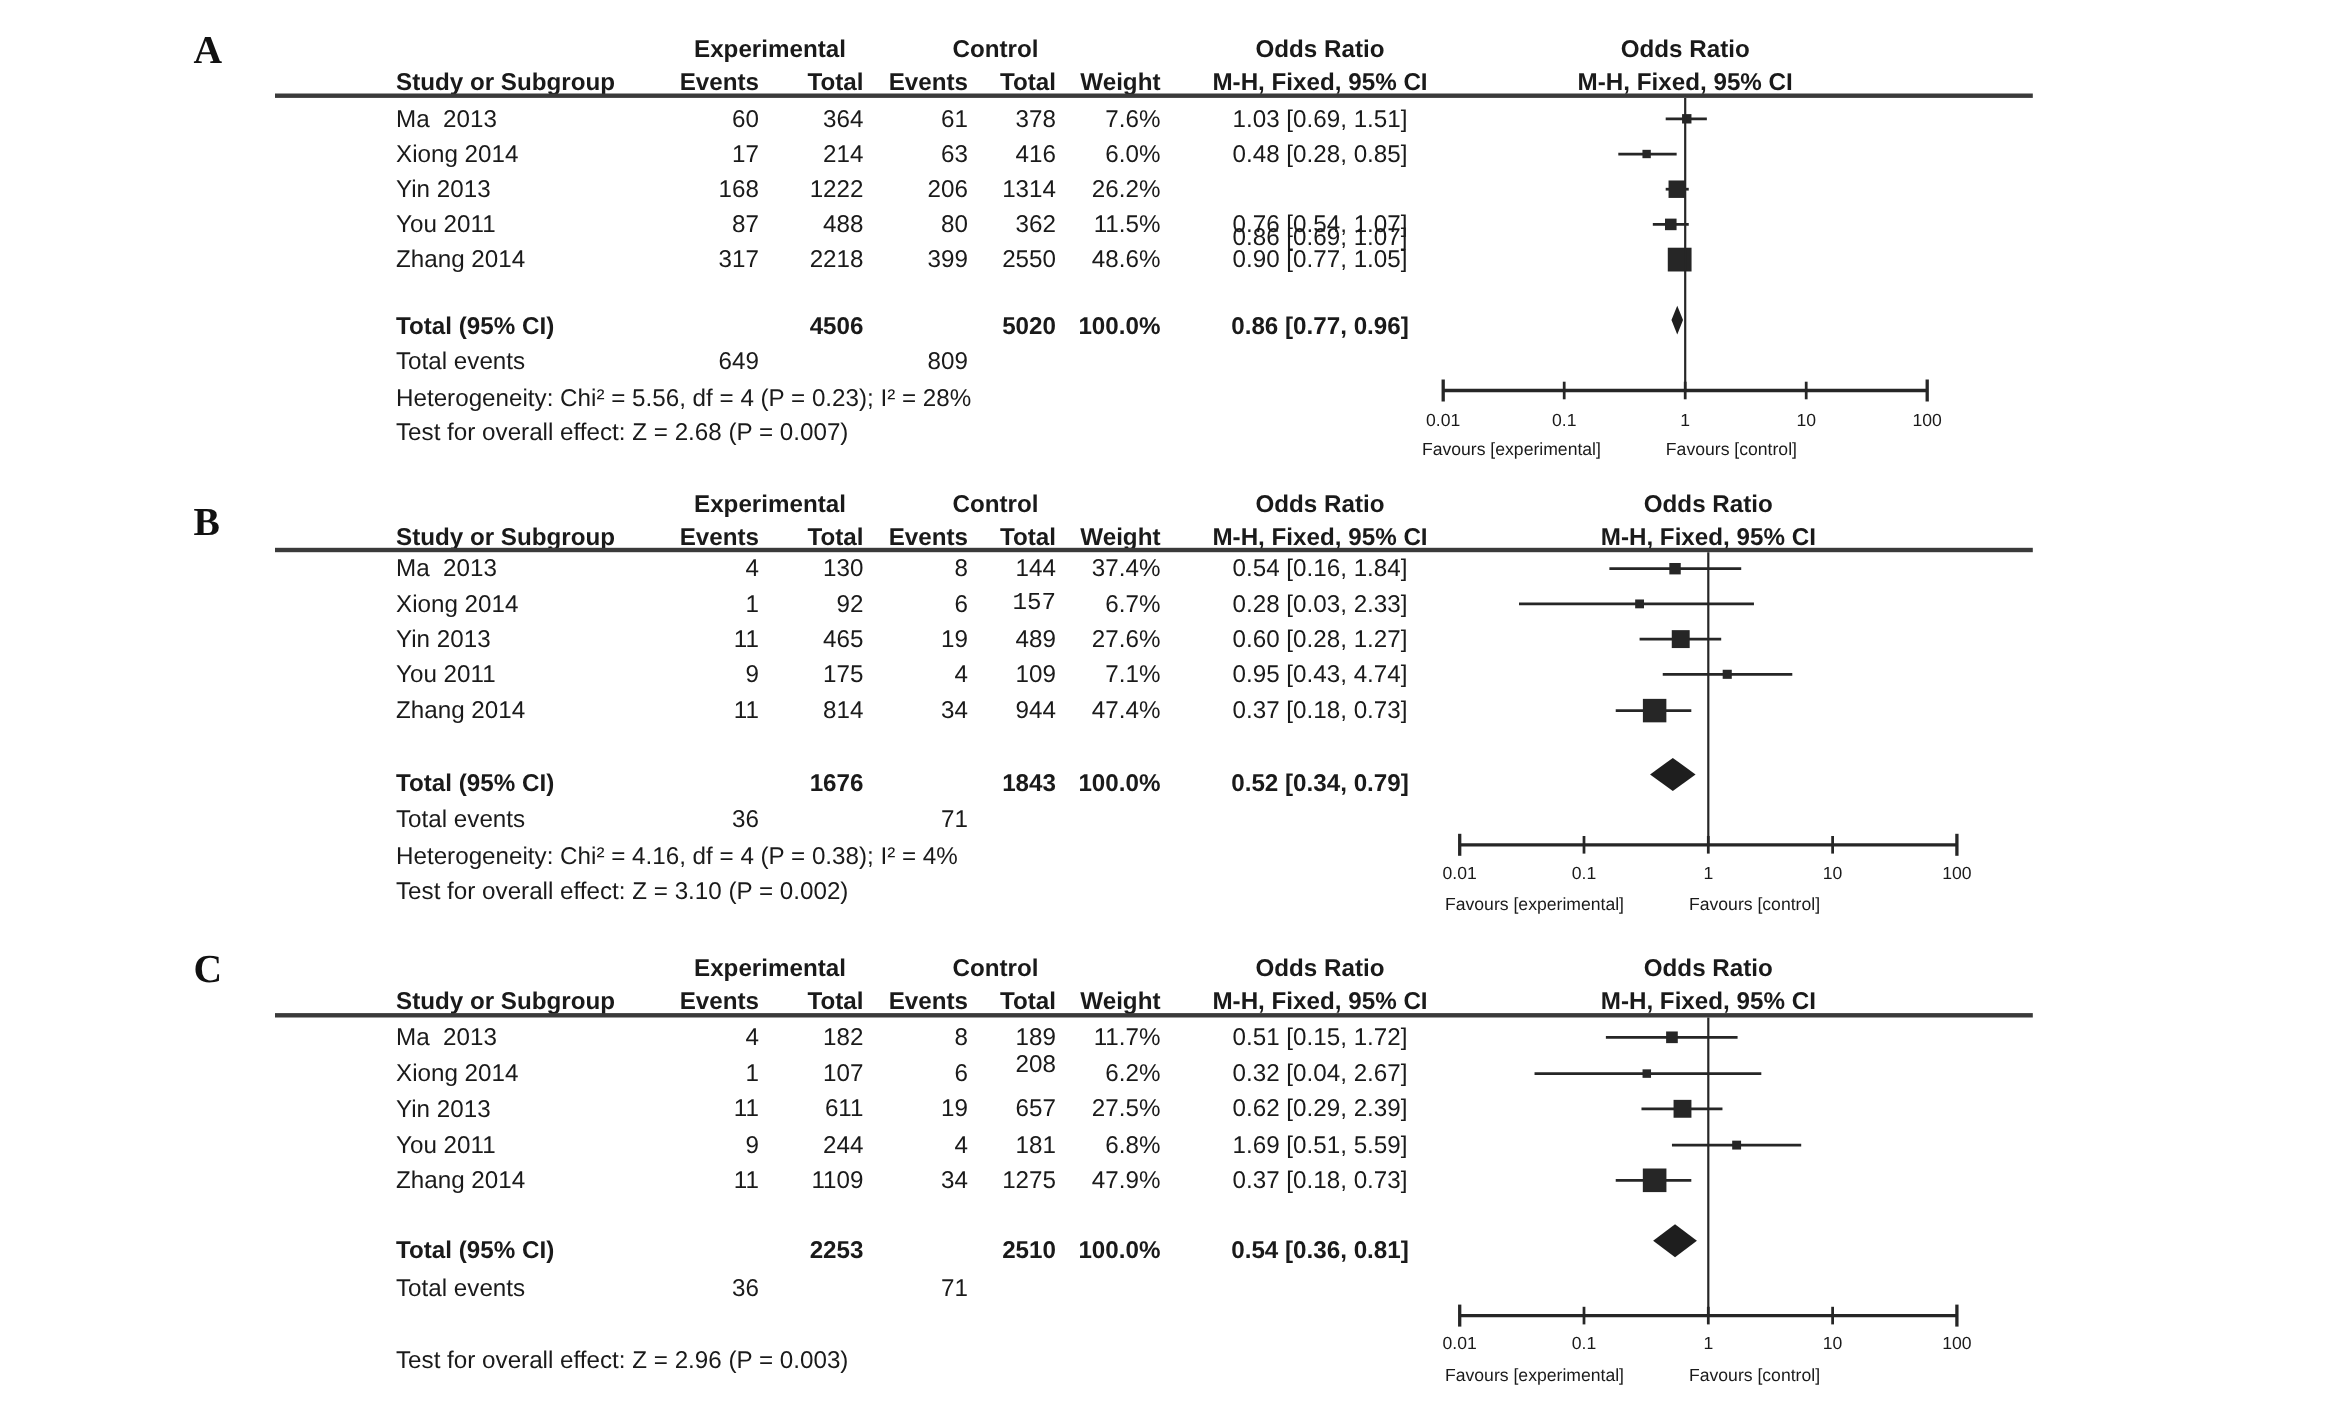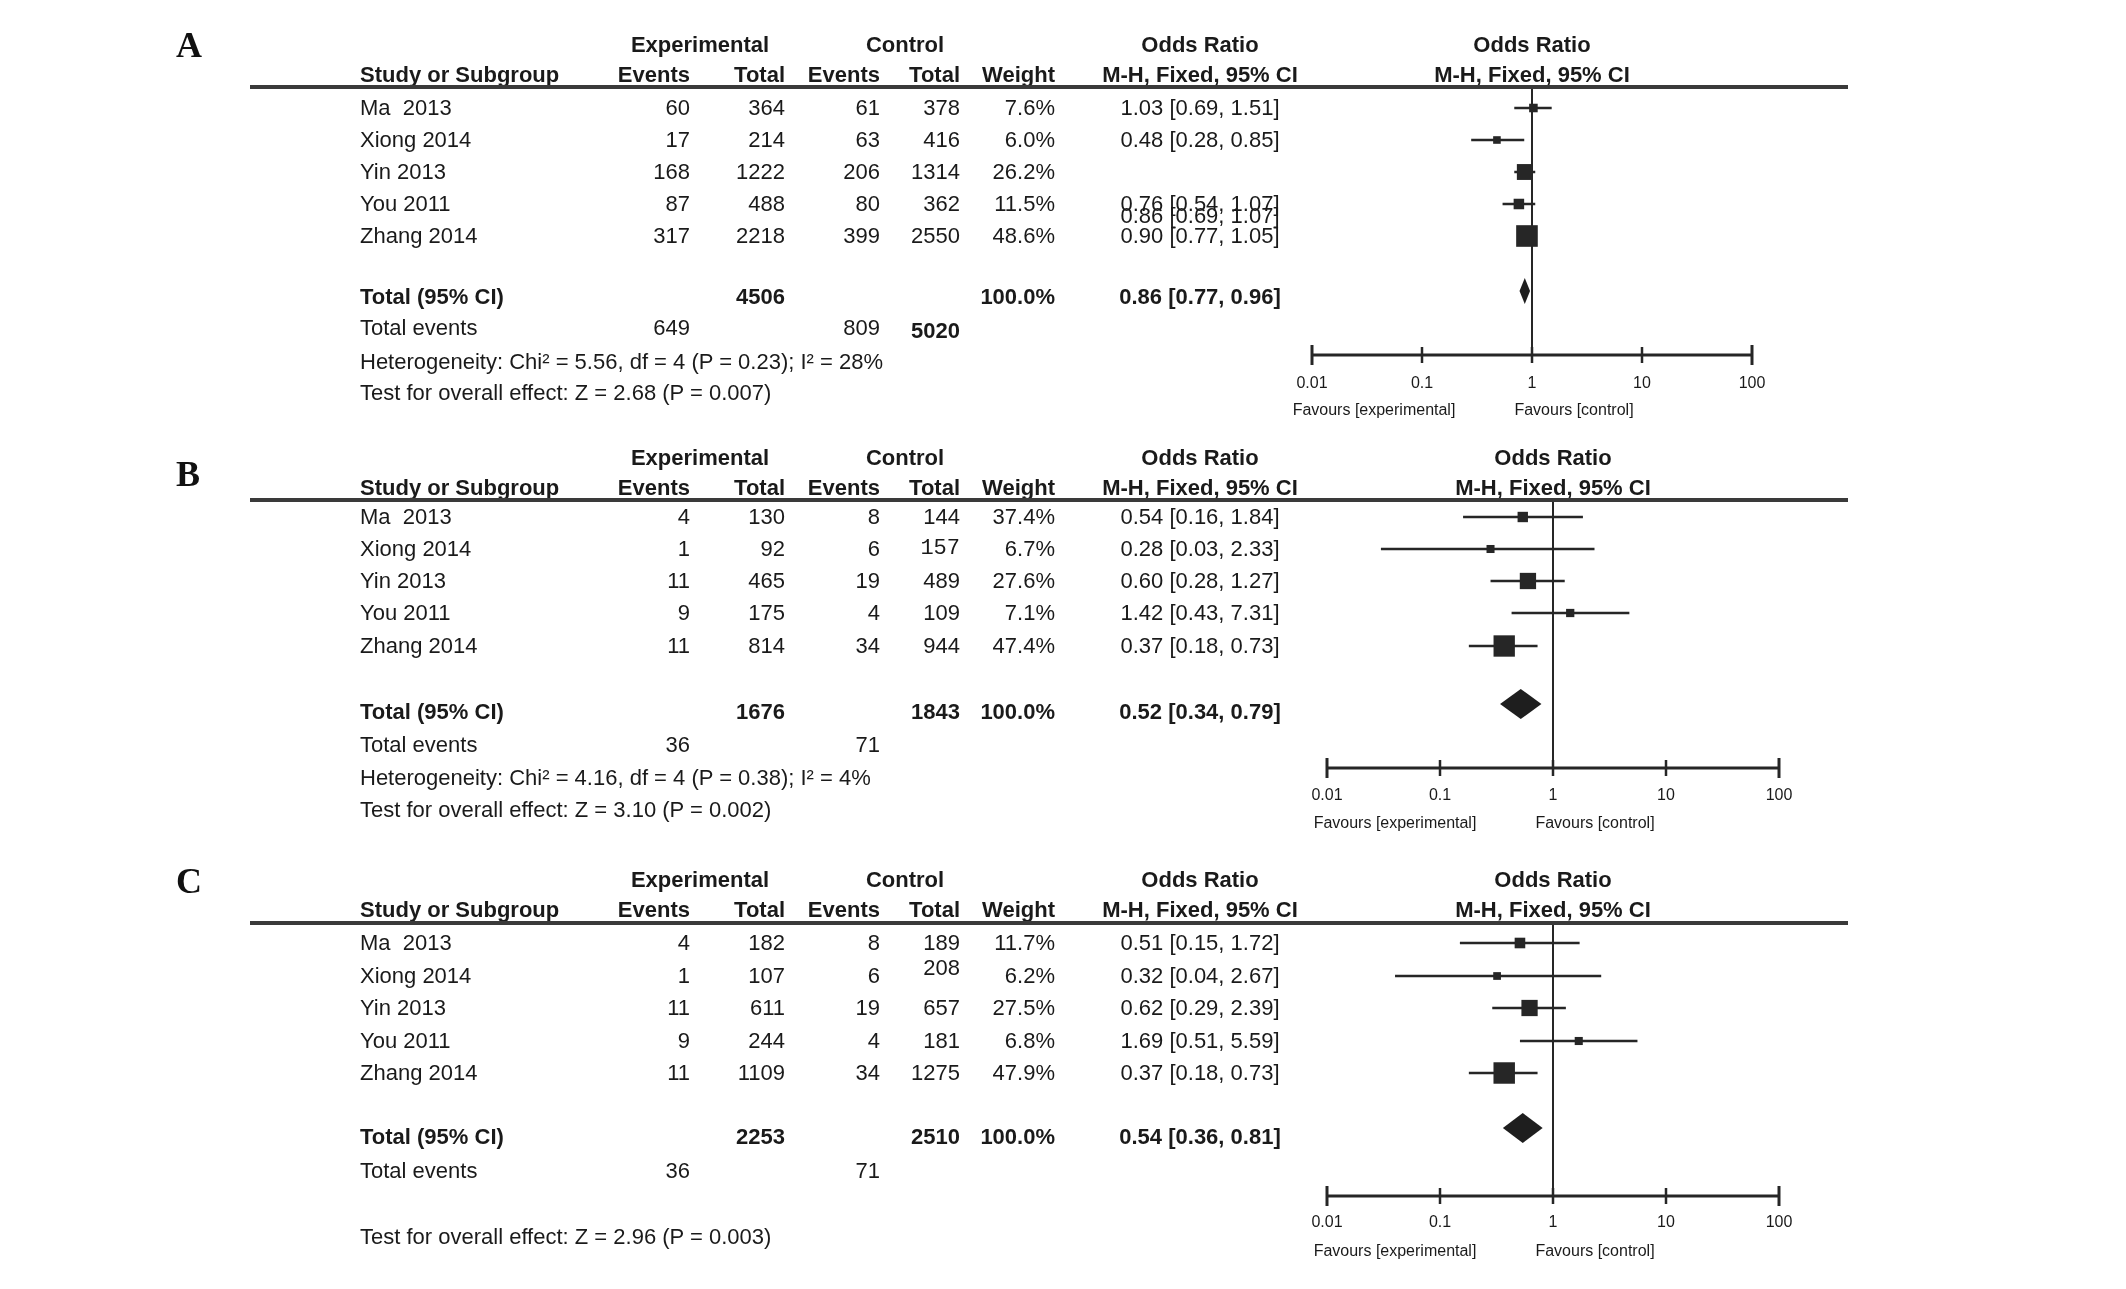--- a/index.html
+++ b/index.html
@@ -62,21 +62,21 @@
     <div class="t center" style="left: 1200px; top: 192px;">0.76 [0.54, 1.07]</div>
     <div class="t" style="left: 360px; top: 224px;">Zhang 2014</div>
     <div class="t right" style="left: 690px; top: 224px;">317</div>
     <div class="t right" style="left: 785px; top: 224px;">2218</div>
     <div class="t right" style="left: 880px; top: 224px;">399</div>
     <div class="t right" style="left: 960px; top: 224px;">2550</div>
     <div class="t right" style="left: 1055px; top: 224px;">48.6%</div>
     <div class="t center" style="left: 1200px; top: 224px;">0.90 [0.77, 1.05]</div>
     <div class="t b" style="left: 360px; top: 285px;">Total (95% CI)</div>
     <div class="t b right" style="left: 785px; top: 285px;">4506</div>
-    <div class="t b right" style="left: 960px; top: 285px; margin-top: 34px;">5020</div>
+    <div class="t b right" style="left: 960px; top: 285px;">5020</div>
     <div class="t b right" style="left: 1055px; top: 285px;">100.0%</div>
     <div class="t b center" style="left: 1200px; top: 285px;">0.86 [0.77, 0.96]</div>
     <div class="t" style="left: 360px; top: 316px;">Total events</div>
     <div class="t right" style="left: 690px; top: 316px;">649</div>
     <div class="t right" style="left: 880px; top: 316px;">809</div>
     <div class="t" style="left: 360px; top: 350px;">Heterogeneity: Chi² = 5.56, df = 4 (P = 0.23); I² = 28%</div>
     <div class="t" style="left: 360px; top: 381px;">Test for overall effect: Z = 2.68 (P = 0.007)</div>
     <div class="t sm center" style="left: 1312px; top: 371px;">0.01</div>
     <div class="t sm center" style="left: 1422px; top: 371px;">0.1</div>
     <div class="t sm center" style="left: 1532px; top: 371px;">1</div>
@@ -118,21 +118,21 @@
     <div class="t right" style="left: 880px; top: 569px;">19</div>
     <div class="t right" style="left: 960px; top: 569px;">489</div>
     <div class="t right" style="left: 1055px; top: 569px;">27.6%</div>
     <div class="t center" style="left: 1200px; top: 569px;">0.60 [0.28, 1.27]</div>
     <div class="t" style="left: 360px; top: 601px;">You 2011</div>
     <div class="t right" style="left: 690px; top: 601px;">9</div>
     <div class="t right" style="left: 785px; top: 601px;">175</div>
     <div class="t right" style="left: 880px; top: 601px;">4</div>
     <div class="t right" style="left: 960px; top: 601px;">109</div>
     <div class="t right" style="left: 1055px; top: 601px;">7.1%</div>
-    <div class="t center" style="left: 1200px; top: 601px;">1.42 [0.43, 7.31]</div>
+    <div class="t center" style="left: 1200px; top: 601px;">0.95 [0.43, 4.74]</div>
     <div class="t" style="left: 360px; top: 634px;">Zhang 2014</div>
     <div class="t right" style="left: 690px; top: 634px;">11</div>
     <div class="t right" style="left: 785px; top: 634px;">814</div>
     <div class="t right" style="left: 880px; top: 634px;">34</div>
     <div class="t right" style="left: 960px; top: 634px;">944</div>
     <div class="t right" style="left: 1055px; top: 634px;">47.4%</div>
     <div class="t center" style="left: 1200px; top: 634px;">0.37 [0.18, 0.73]</div>
     <div class="t b" style="left: 360px; top: 700px;">Total (95% CI)</div>
     <div class="t b right" style="left: 785px; top: 700px;">1676</div>
     <div class="t b right" style="left: 960px; top: 700px;">1843</div>

